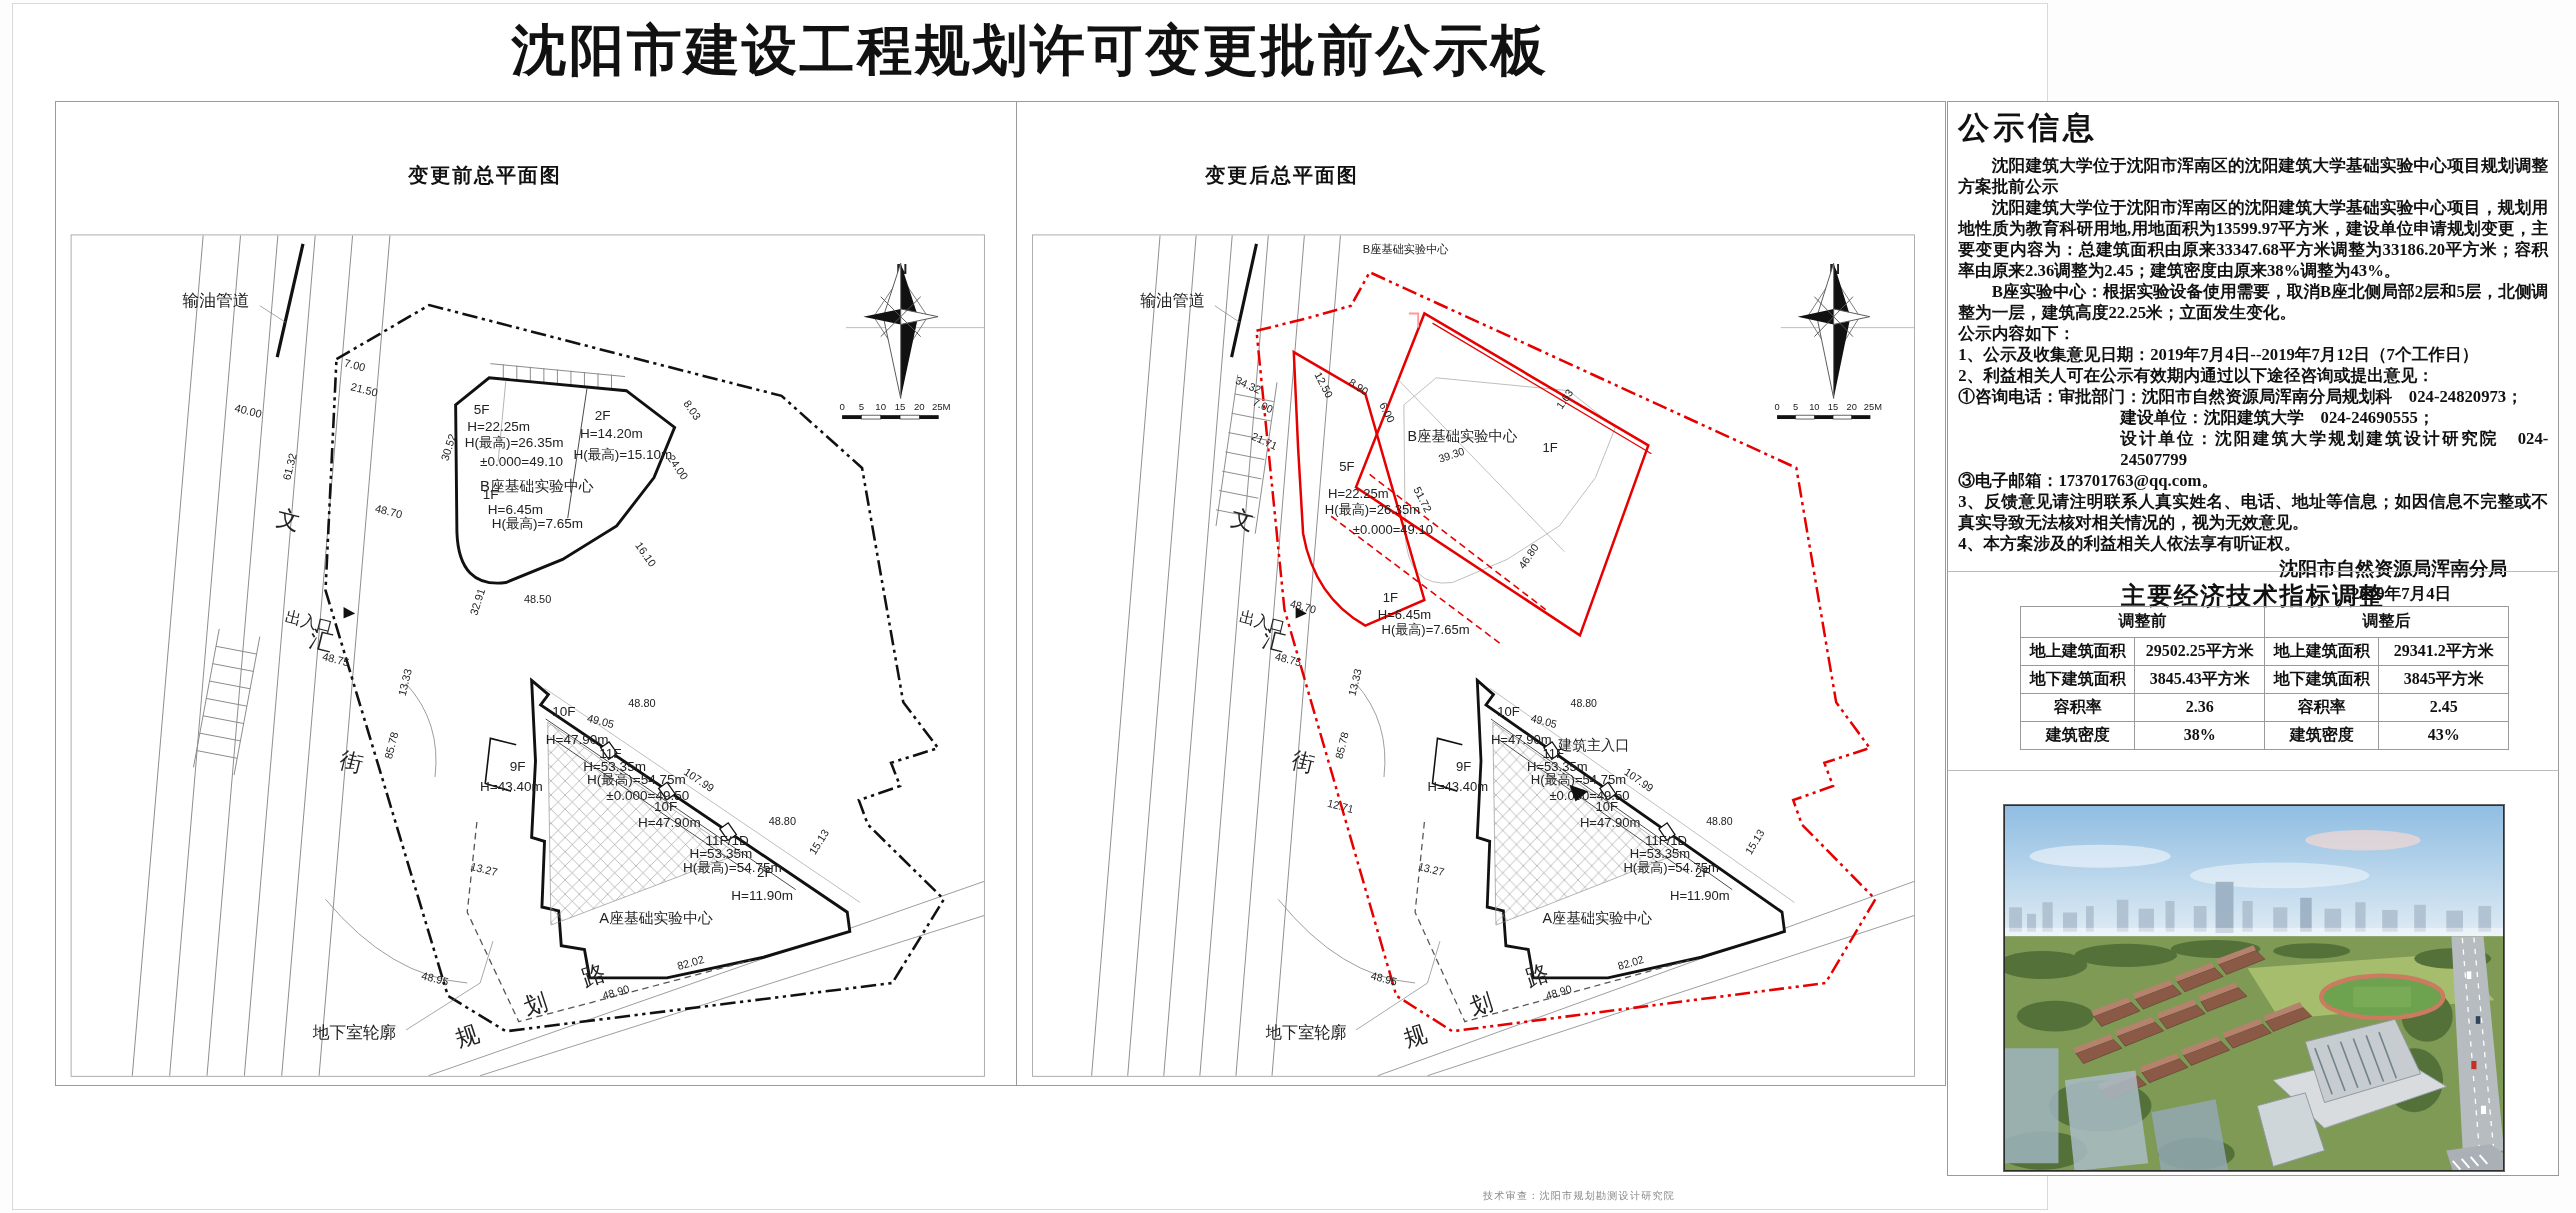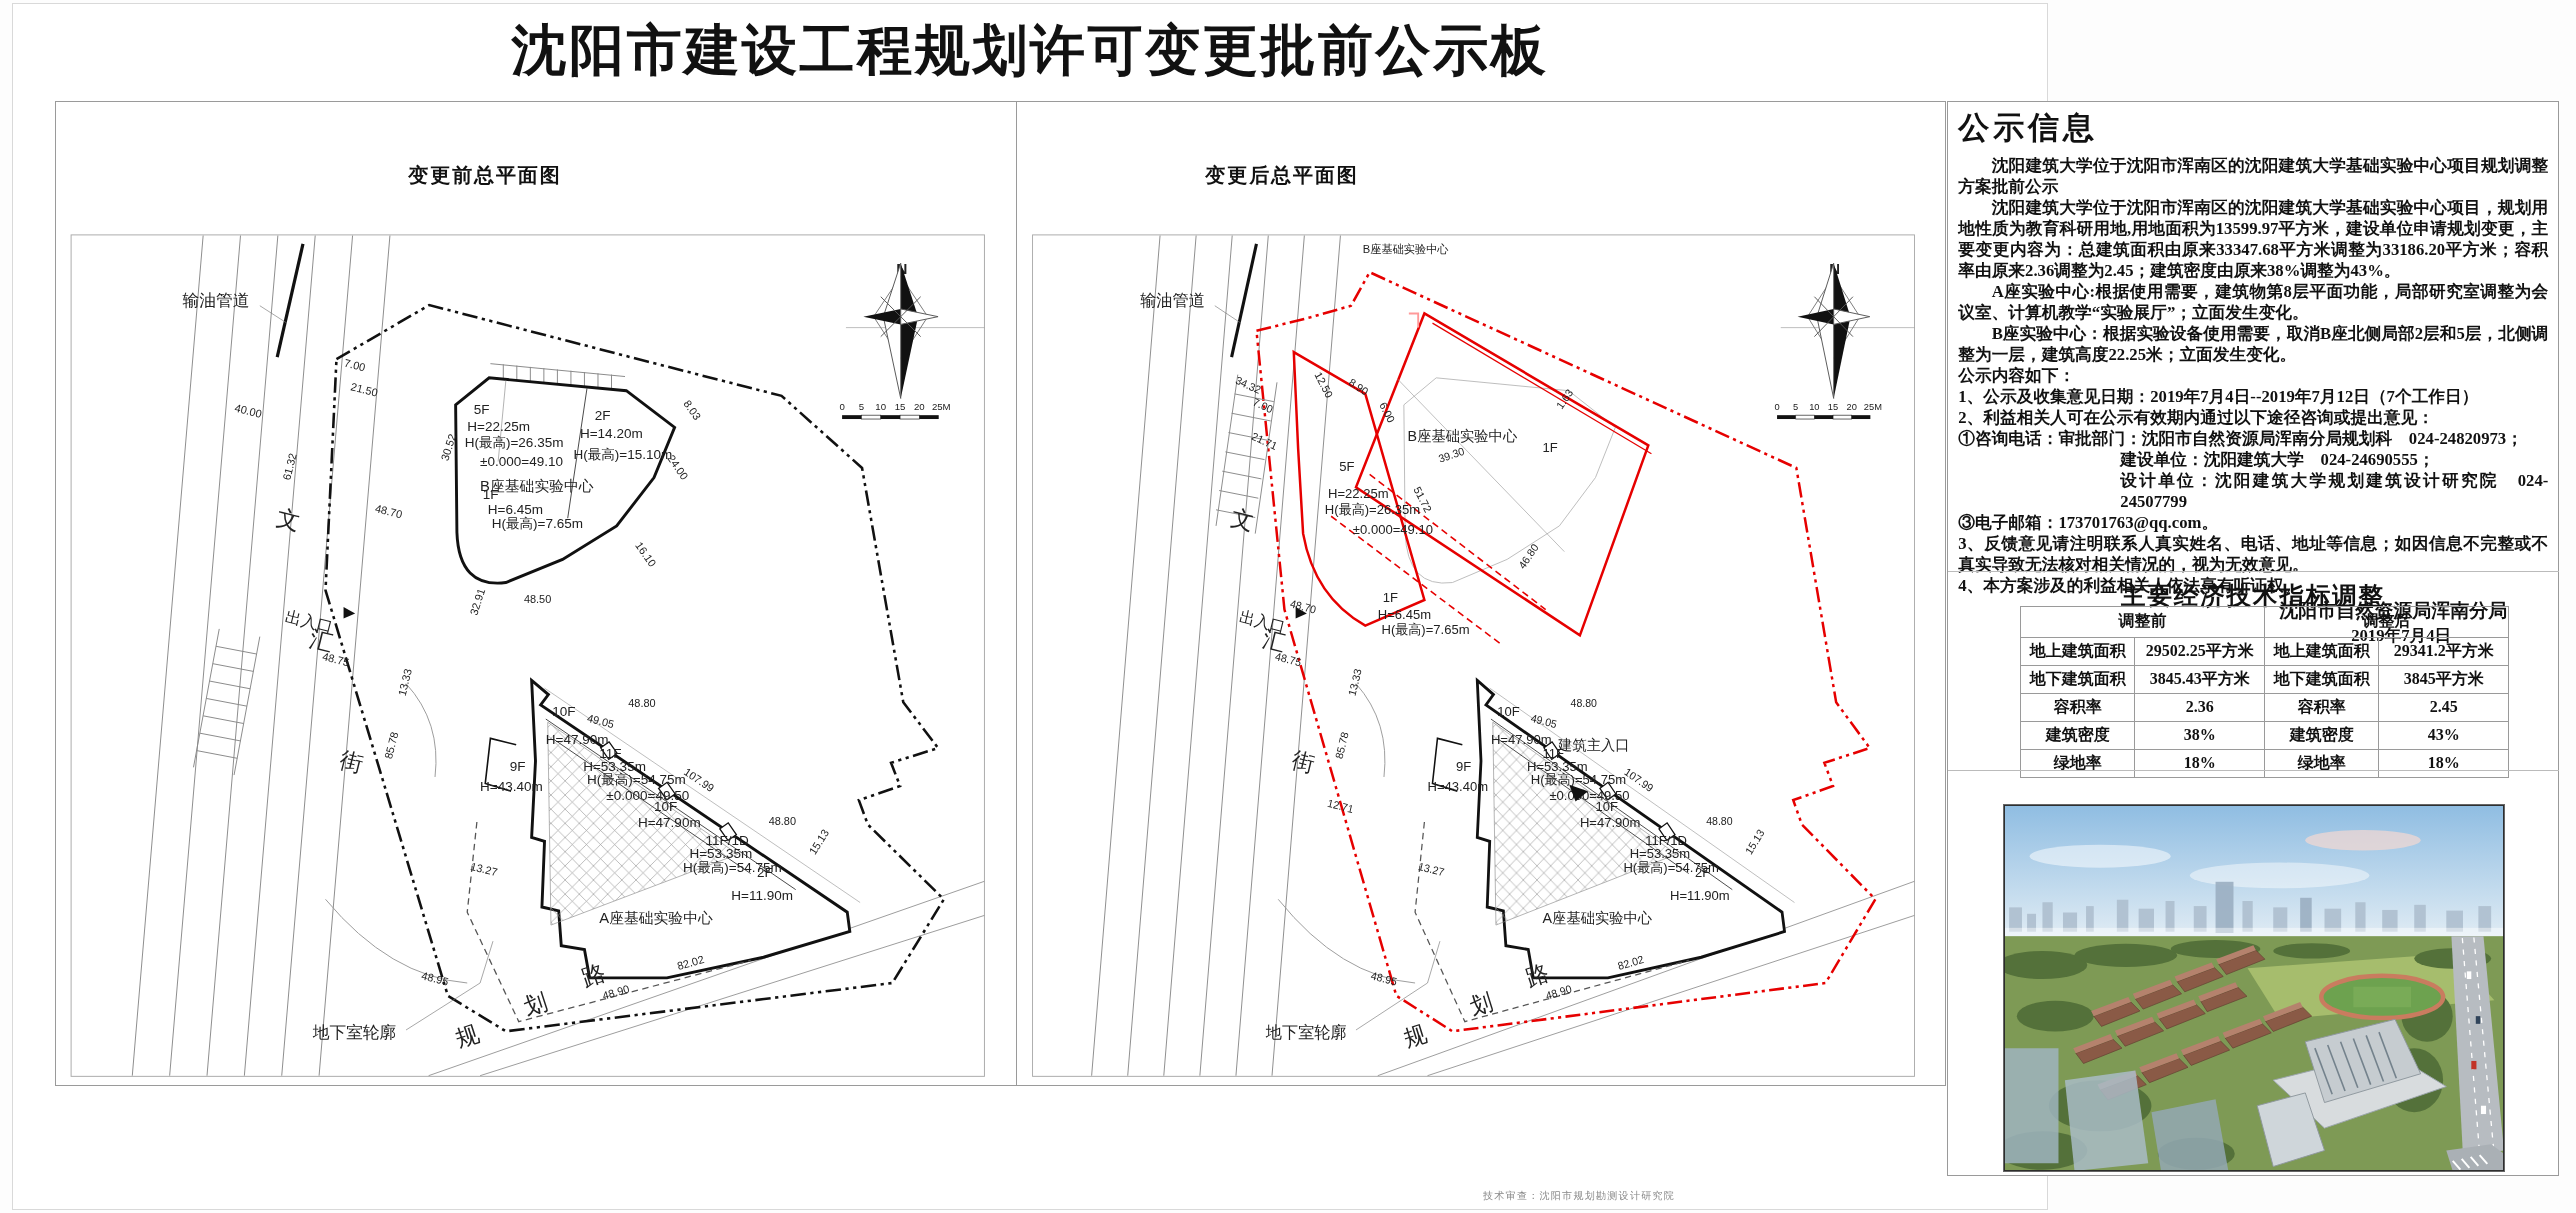--- a/index.html
+++ b/index.html
@@ -356,21 +356,20 @@
           <text x="1376" y="480">25M</text>
       </g>
     </g>
   </svg>
 
   <div class="info-panel">
     <div class="notice">
       <h2>公示信息</h2>
       <p class="p-ind">沈阳建筑大学位于沈阳市浑南区的沈阳建筑大学基础实验中心项目规划调整方案批前公示</p>
       <p class="p-ind">沈阳建筑大学位于沈阳市浑南区的沈阳建筑大学基础实验中心项目，规划用地性质为教育科研用地,用地面积为13599.97平方米，建设单位申请规划变更，主要变更内容为：总建筑面积由原来33347.68平方米调整为33186.20平方米；容积率由原来2.36调整为2.45；建筑密度由原来38%调整为43%。</p>
-      <p class="p-ind">A座实验中心:根据使用需要，建筑物第8层平面功能，局部研究室调整为会议室、计算机教学“实验展厅”；立面发生变化。</p>
       <p class="p-ind">B座实验中心：根据实验设备使用需要，取消B座北侧局部2层和5层，北侧调整为一层，建筑高度22.25米；立面发生变化。</p>
       <p>公示内容如下：</p>
       <p>1、公示及收集意见日期：2019年7月4日--2019年7月12日（7个工作日）</p>
       <p>2、利益相关人可在公示有效期内通过以下途径咨询或提出意见：</p>
       <p>①咨询电话：审批部门：沈阳市自然资源局浑南分局规划科　024-24820973；</p>
       <p class="p-hang">建设单位：沈阳建筑大学　024-24690555；</p>
       <p class="p-hang">设计单位：沈阳建筑大学规划建筑设计研究院　024-24507799</p>
       <p>③电子邮箱：173701763@qq.com。</p>
       <p>3、反馈意见请注明联系人真实姓名、电话、地址等信息；如因信息不完整或不真实导致无法核对相关情况的，视为无效意见。</p>
       <p>4、本方案涉及的利益相关人依法享有听证权。</p>
@@ -403,26 +402,20 @@
         <td>容积率</td>
         <td>2.36</td>
         <td>容积率</td>
         <td>2.45</td>
       </tr>
       <tr>
         <td>建筑密度</td>
         <td>38%</td>
         <td>建筑密度</td>
         <td>43%</td>
-      </tr>
-      <tr>
-        <td>绿地率</td>
-        <td>18%</td>
-        <td>绿地率</td>
-        <td>18%</td>
       </tr>
     </tbody>
       </table>
 
     <div class="hline" style="top:668px"></div>
 
     <svg class="aerial" viewBox="0 0 780 572" preserveAspectRatio="none">
       <defs>
         <linearGradient id="skyg" x1="0" y1="0" x2="0" y2="1">
           <stop offset="0" stop-color="#8fbde2"></stop>

